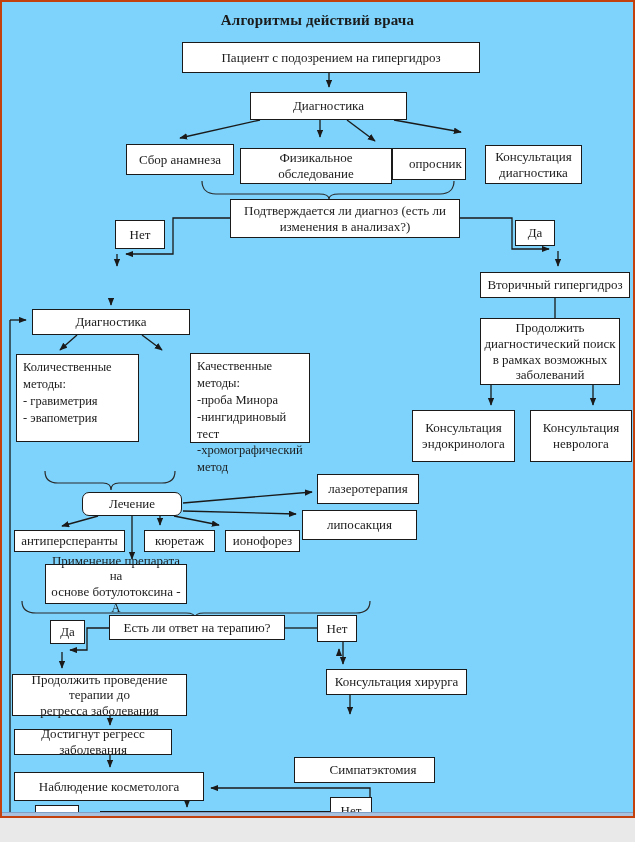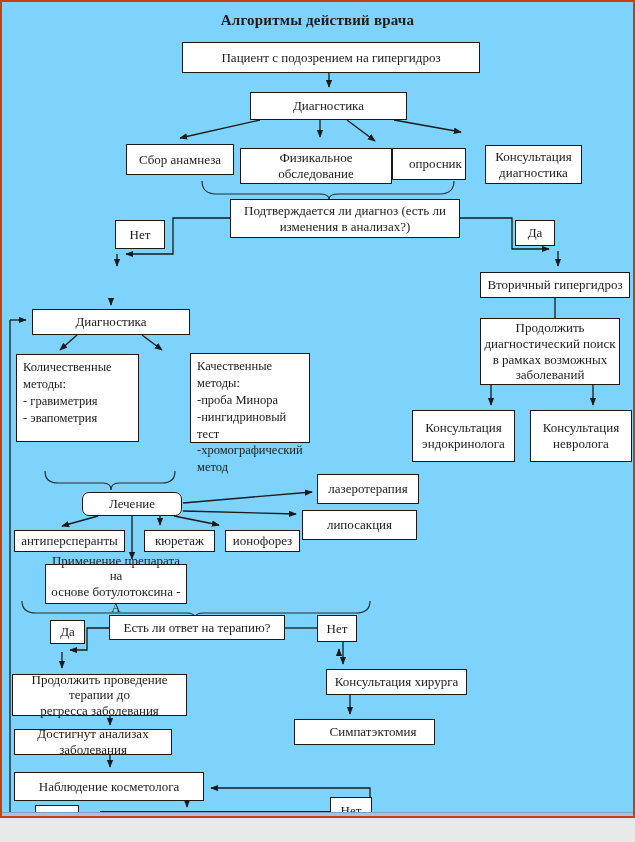--- a/index.html
+++ b/index.html
@@ -141,21 +141,21 @@
   <div class="box" style="left:43px;top:562px;width:142px;height:40px;">Применение препарата на
 основе ботулотоксина - А</div>
 
   <div class="box small" style="left:48px;top:618px;width:35px;height:24px;">Да</div>
   <div class="box" style="left:107px;top:613px;width:176px;height:25px;">Есть ли ответ на терапию?</div>
   <div class="box small" style="left:315px;top:613px;width:40px;height:27px;">Нет</div>
 
   <div class="box" style="left:10px;top:672px;width:175px;height:42px;">Продолжить проведение терапии до
 регресса заболевания</div>
   <div class="box" style="left:292px;top:667px;width:141px;height:26px;margin-left:32px;">Консультация хирурга</div>
-  <div class="box" style="left:292px;top:717px;width:141px;height:26px;padding-left:20px;">Симпатэктомия</div>
-  <div class="box" style="left:12px;top:727px;width:158px;height:26px;">Достигнут анализах заболевания</div>
+  <div class="box" style="left:292px;top:755px;width:141px;height:26px;padding-left:20px;">Симпатэктомия</div>
+  <div class="box" style="left:12px;top:727px;width:158px;height:26px;">Достигнут регресс заболевания</div>
   <div class="box" style="left:12px;top:770px;width:190px;height:29px;">Наблюдение косметолога</div>
   <div class="box small" style="left:33px;top:803px;width:44px;height:22px;">Да</div>
   <div class="box" style="left:98px;top:809px;width:230px;height:26px;">Есть признаки обострения</div>
   <div class="box small" style="left:328px;top:795px;width:42px;height:28px;">Нет</div>
 
   <div id="bottom-strip"></div>
 </div>
 
 </body></html>

